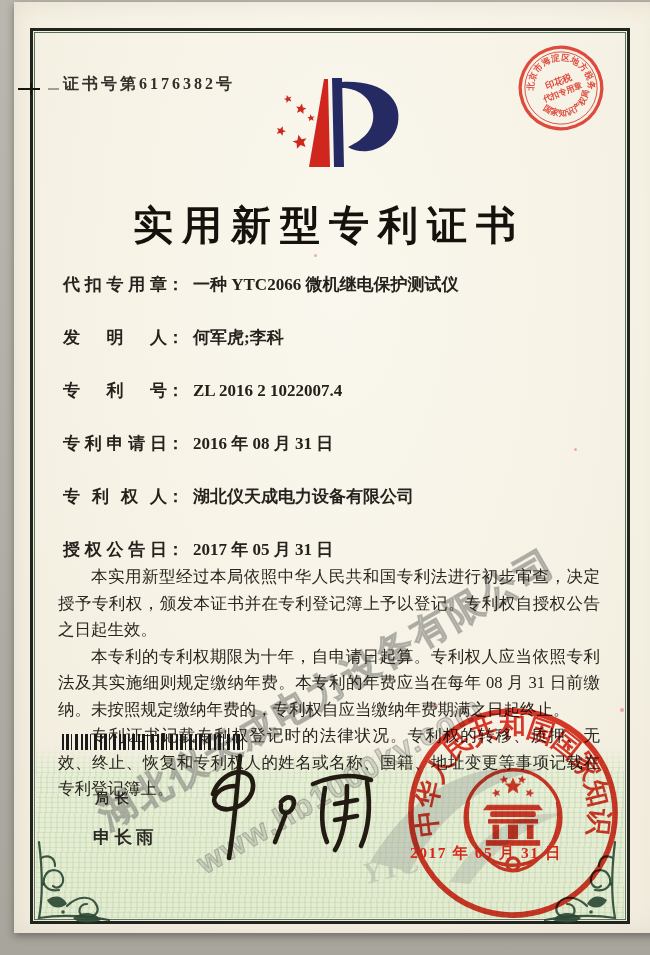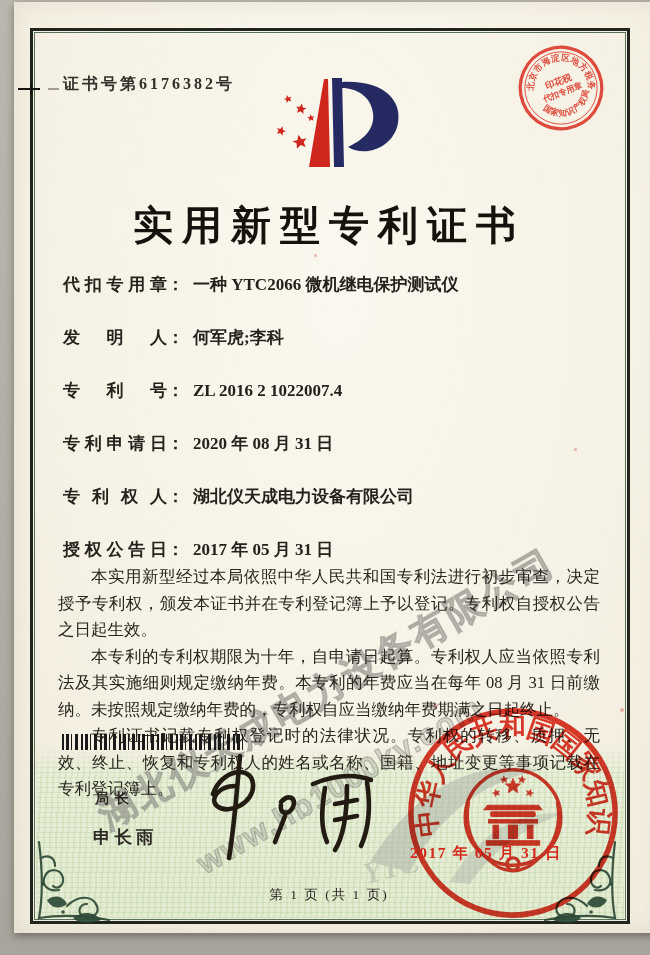--- a/index.html
+++ b/index.html
@@ -118,21 +118,21 @@
     <div class="row">
       <span class="lbl">代扣专用章</span><span class="colon">：</span><span class="val">一种 YTC2066 微机继电保护测试仪</span>
     </div>
     <div class="row">
       <span class="lbl">发明人</span><span class="colon">：</span><span class="val">何军虎;李科</span>
     </div>
     <div class="row">
       <span class="lbl">专利号</span><span class="colon">：</span><span class="val">ZL 2016 2 1022007.4</span>
     </div>
     <div class="row">
-      <span class="lbl">专利申请日</span><span class="colon">：</span><span class="val">2020 年 08 月 31 日</span>
+      <span class="lbl">专利申请日</span><span class="colon">：</span><span class="val">2016 年 08 月 31 日</span>
     </div>
     <div class="row">
       <span class="lbl">专利权人</span><span class="colon">：</span><span class="val">湖北仪天成电力设备有限公司</span>
     </div>
     <div class="row">
       <span class="lbl">授权公告日</span><span class="colon">：</span><span class="val">2017 年 05 月 31 日</span>
     </div>
   </div>
 
   <div class="body">
@@ -226,20 +226,19 @@
       <path d="M8,24 C16,20 22,24 22,32"></path>
     </g>
     <g fill="#2d4a36" stroke="none" opacity=".92">
       <path d="M14,66 C22,60 30,62 34,70 C26,76 18,74 14,66 Z"></path>
       <path d="M40,84 C50,76 62,78 68,86 C58,90 46,90 40,84 Z"></path>
       <circle cx="10" cy="50" r="1.8"></circle>
         <circle cx="30" cy="78" r="1.8"></circle>
     </g>
   </svg>
 
-  <div class="footer">第 1 页 (共 1 页)</div>
 
   <div class="speck sp1"></div>
   <div class="speck sp2"></div>
   <div class="speck sp3"></div>
   <div class="speck sp4"></div>
 
 </div>
 
 </body></html>

